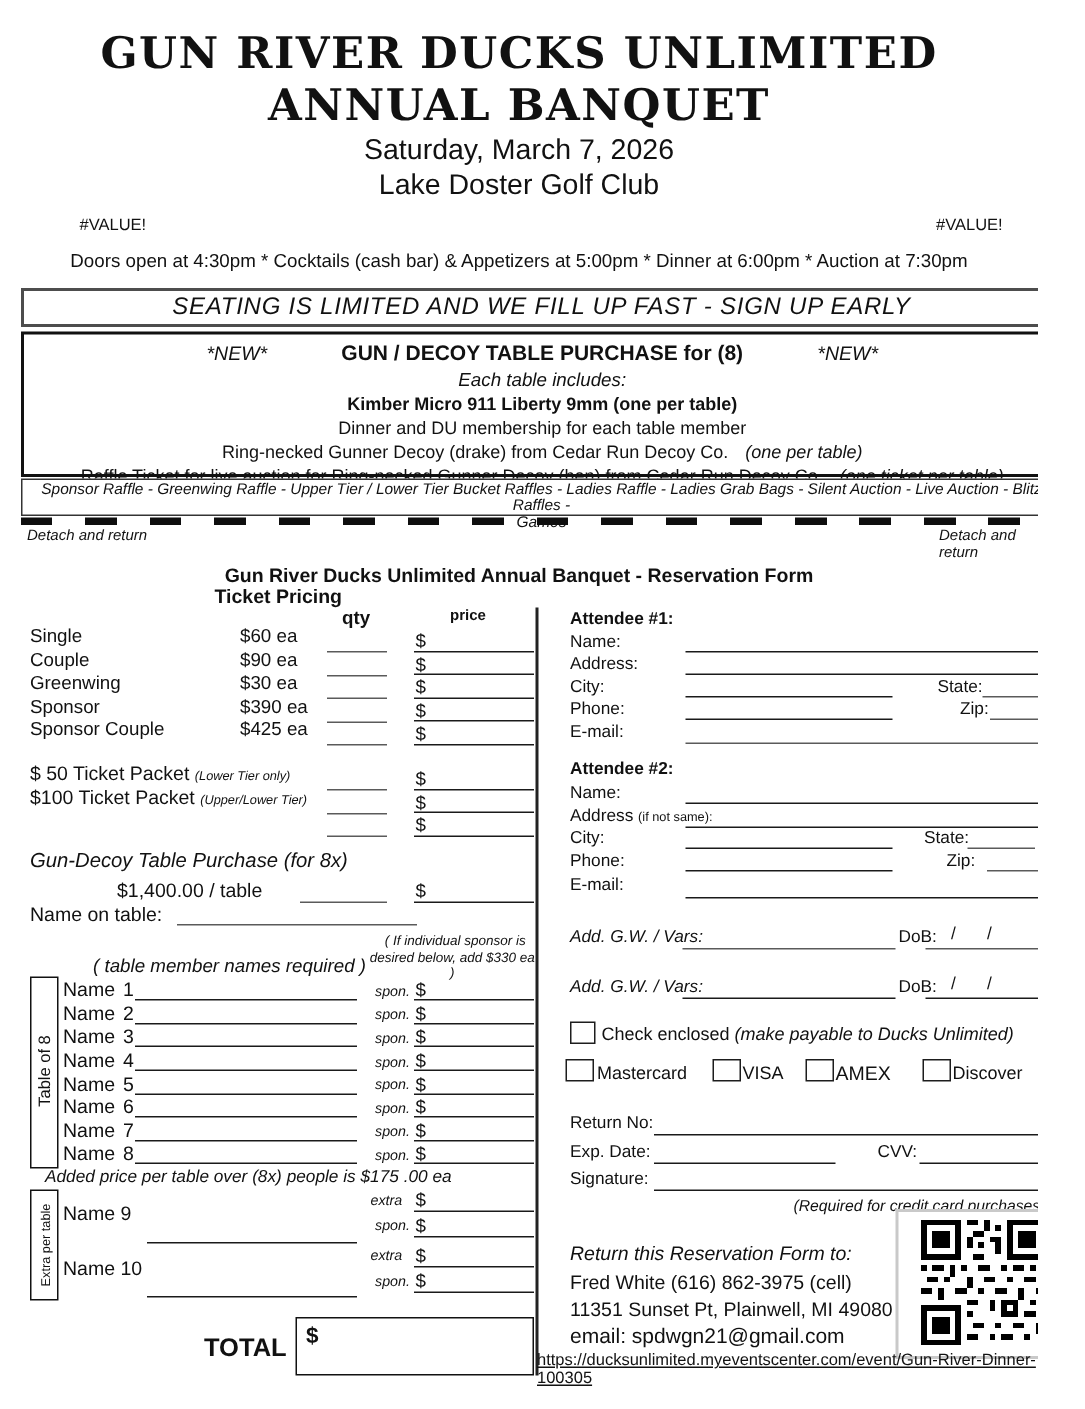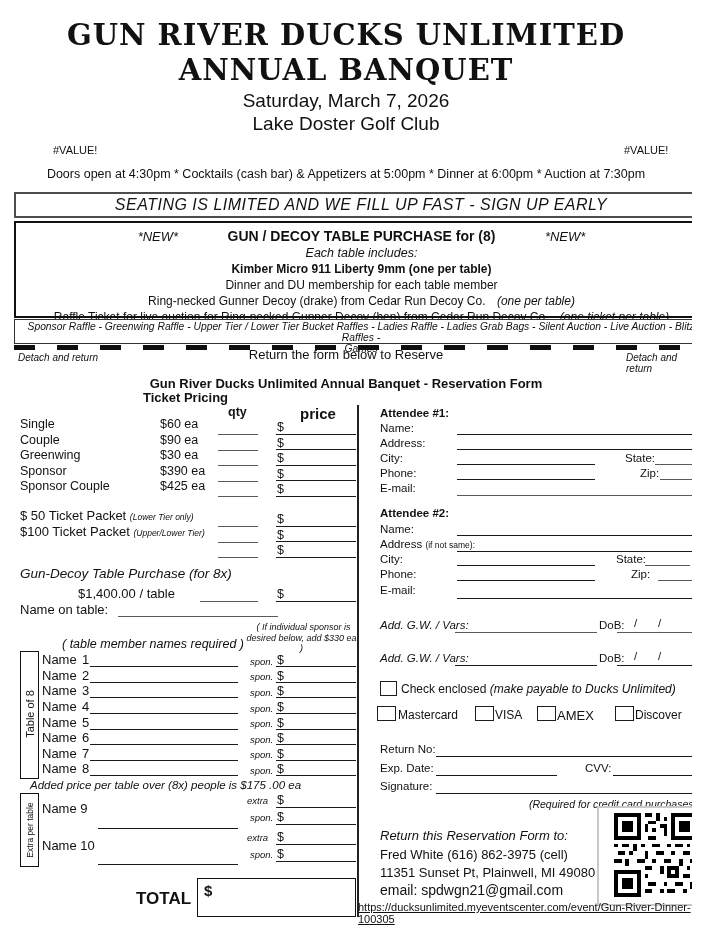--- a/index.html
+++ b/index.html
@@ -58,29 +58,28 @@
     </div>
   </div>
 
   <div class="box" style="left:14px;top:319px;width:692px;height:23px;border:1.3px solid #333">
     <div class="i" style="text-align:center;font-size:10.3px;line-height:11px;margin-top:1px">Sponsor Raffle - Greenwing Raffle - Upper Tier / Lower Tier Bucket Raffles - Ladies Raffle - Ladies Grab Bags - Silent Auction - Live Auction - Blitz Raffles -</div>
     <div class="i" style="text-align:center;font-size:10.3px;line-height:11px">Games</div>
   </div>
 
   <div class="dash" style="left:14px;top:345px;width:694px"></div>
   <div class="a bi" style="left:18px;top:352px;font-size:10px">Detach and return</div>
-  <div class="ctr" style="top:347px;font-size:13px">Return the form below to Reserve</div>
   <div class="a bi" style="left:626px;top:352px;font-size:10px">Detach and return</div>
 
   <div class="ctr b" style="top:376px;font-size:13px">Gun River Ducks Unlimited Annual Banquet  -  Reservation Form</div>
   <div class="a" style="left:357px;top:405px;width:1.5px;height:512px;background:#222"></div>
 
   <div class="a b" style="left:143px;top:390px;font-size:13px">Ticket Pricing</div>
   <div class="a b" style="left:228px;top:405px;font-size:12.5px">qty</div>
-  <div class="a b" style="left:300px;top:405px;font-size:15px">price</div>
+  <div class="a b" style="left:300px;top:405px;font-size:10px">price</div>
 
   <div class="a fs12" style="left:20px;top:417px">Single</div>
   <div class="a fs12" style="left:160px;top:417px">$60 ea</div>
   <div class="ln" style="left:218px;top:434px;width:40px"></div>
   <div class="a fs12" style="left:277px;top:420px">$</div>
   <div class="ln lnb" style="left:276px;top:433.5px;width:80px"></div>
 
   <div class="a fs12" style="left:20px;top:432.5px">Couple</div>
   <div class="a fs12" style="left:160px;top:432.5px">$90 ea</div>
   <div class="ln" style="left:218px;top:449.5px;width:40px"></div>

